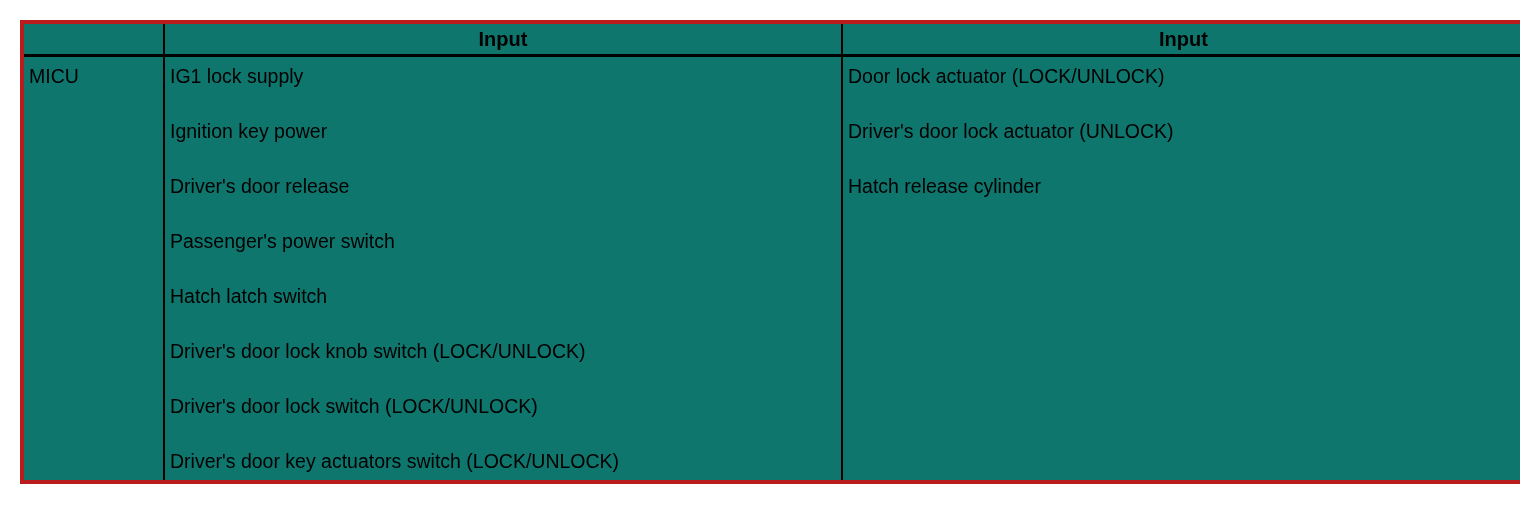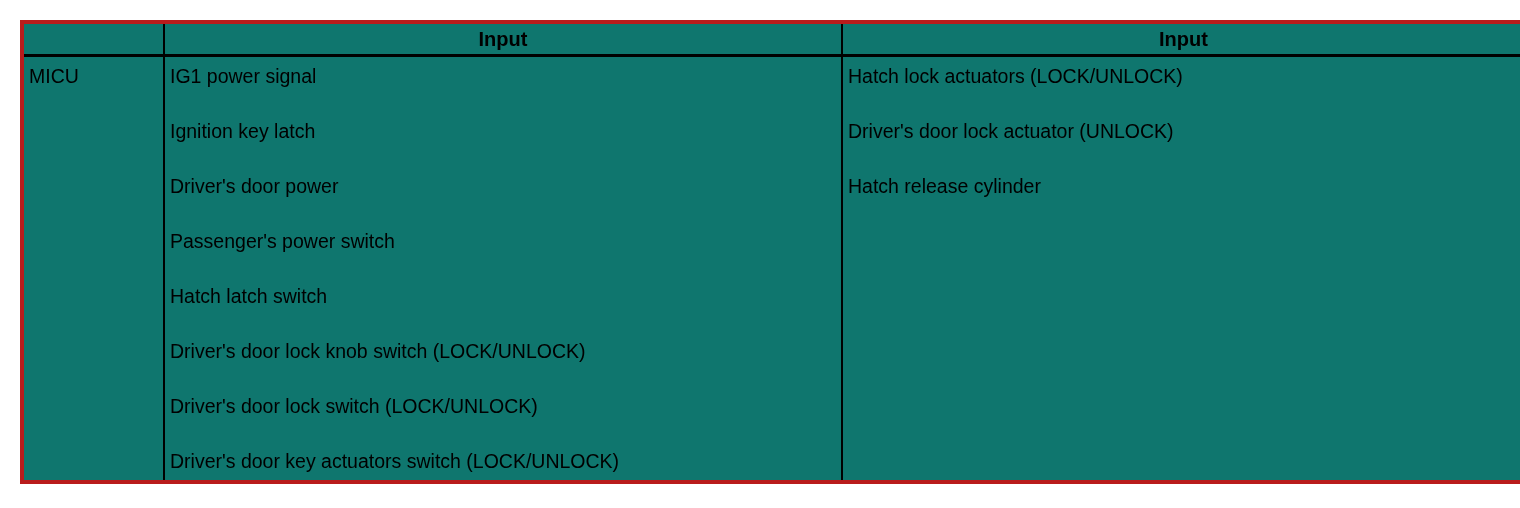--- a/index.html
+++ b/index.html
@@ -70,32 +70,32 @@
   </thead>
   <tbody id="table-body">
       <tr data-row-kind="micu">
         <td>
           <div class="cell-content">
             <div class="cell-line">MICU</div>
           </div>
         </td>
         <td>
           <div class="cell-content">
-            <div class="cell-line">IG1 power signal</div>
-            <div class="cell-line">Ignition key latch</div>
-            <div class="cell-line">Driver's door power</div>
+            <div class="cell-line">IG1 lock supply</div>
+            <div class="cell-line">Ignition key power</div>
+            <div class="cell-line">Driver's door release</div>
             <div class="cell-line">Passenger's power switch</div>
             <div class="cell-line">Hatch latch switch</div>
             <div class="cell-line">Driver's door lock knob switch (LOCK/UNLOCK)</div>
             <div class="cell-line">Driver's door lock switch (LOCK/UNLOCK)</div>
             <div class="cell-line">Driver's door key actuators switch (LOCK/UNLOCK)</div>
           </div>
         </td>
         <td>
           <div class="cell-content">
-            <div class="cell-line">Hatch lock actuators (LOCK/UNLOCK)</div>
+            <div class="cell-line">Door lock actuator (LOCK/UNLOCK)</div>
             <div class="cell-line">Driver's door lock actuator (UNLOCK)</div>
             <div class="cell-line">Hatch release cylinder</div>
           </div>
         </td>
       </tr>
     </tbody>
 </table>
 
 </body></html>

